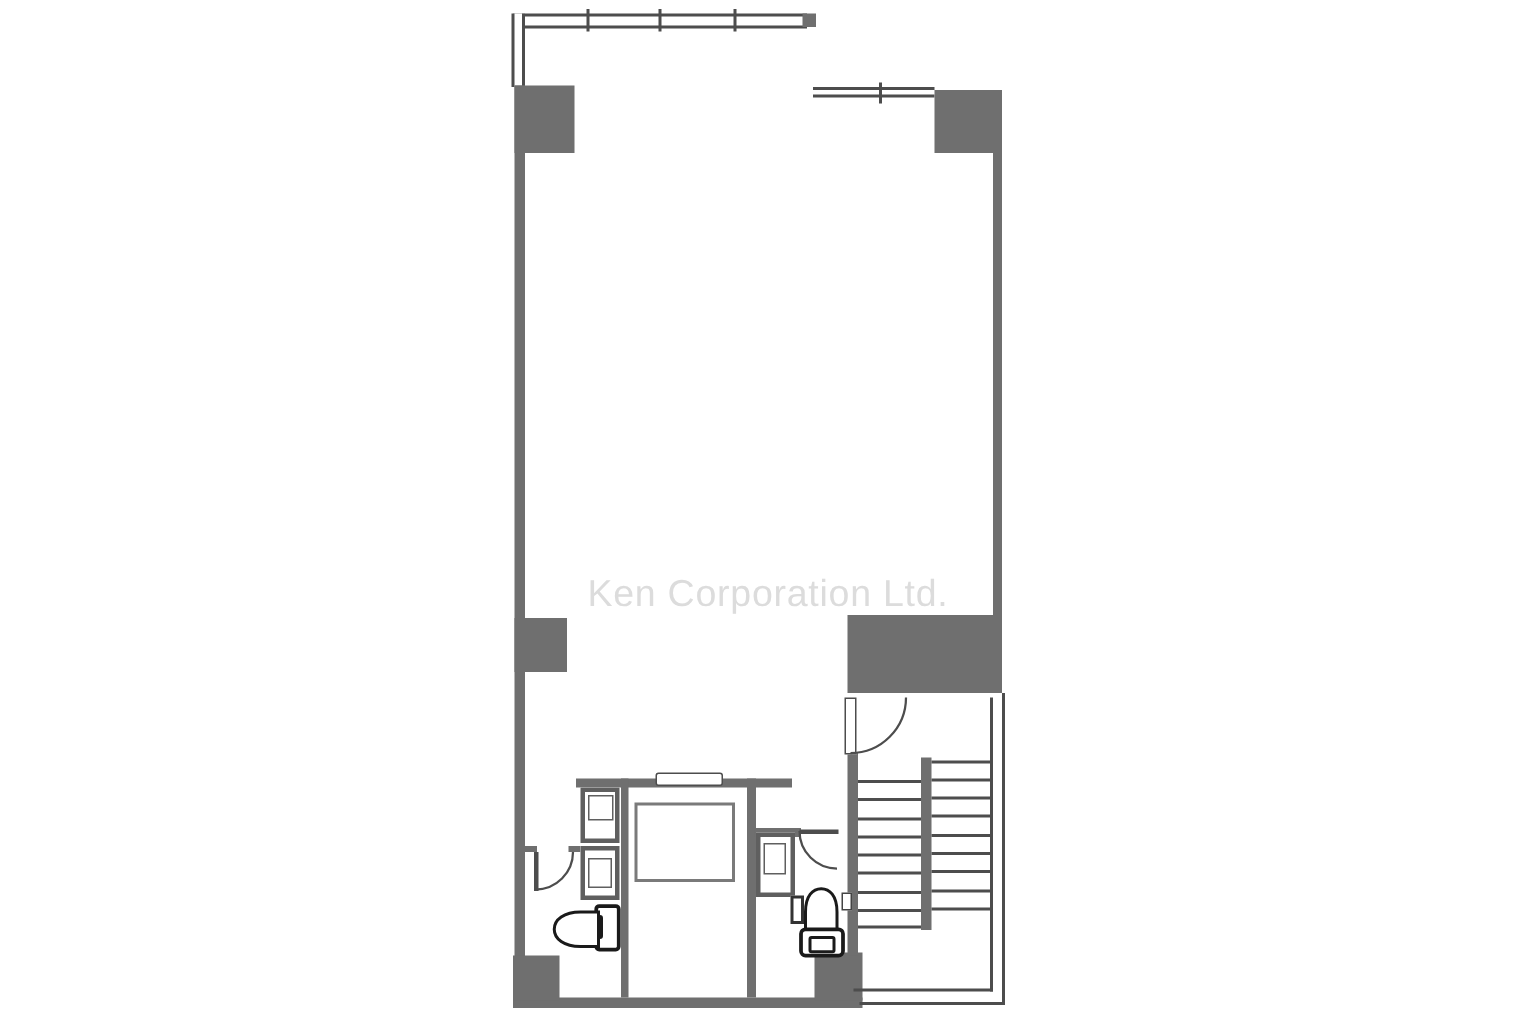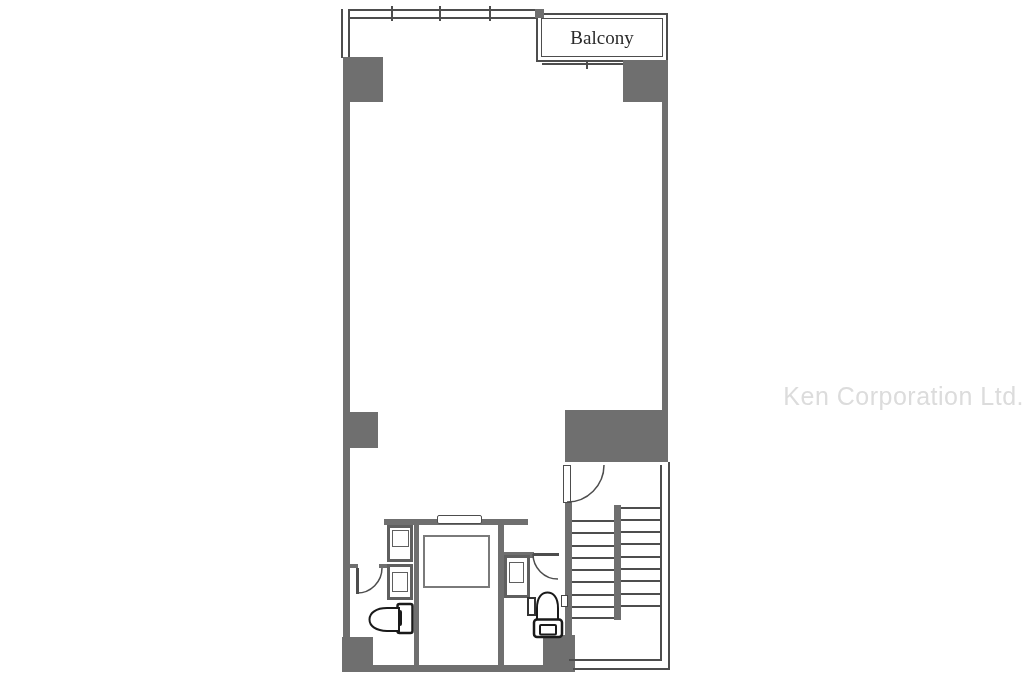--- a/index.html
+++ b/index.html
@@ -10,21 +10,21 @@
     --watermark:#dcdcdc;
     --balcony-text:#2b2b2b;
     --bg:#ffffff;
   }
   html,body{margin:0;padding:0;background:var(--bg);}
   .canvas{position:relative;width:1024px;height:683px;background:var(--bg);overflow:hidden;
           font-family:"Liberation Sans", sans-serif;}
   .w{position:absolute;background:var(--wall);}
   .ln{position:absolute;background:var(--line);}
   .watermark{
-    position:absolute;left:0;right:0;top:382px;text-align:right;
+    position:absolute;left:0;right:0;top:382px;text-align:center;
     font-size:25px;letter-spacing:.5px;color:var(--watermark);
     text-shadow:1px 1px 0 #ffffff;
     font-family:"Liberation Sans", sans-serif;
   }
   .window{position:absolute;box-sizing:border-box;background:var(--bg);}
   .window.h{border-top:2px solid var(--line);border-bottom:2px solid var(--line);}
   .window.v{border-left:2px solid var(--line);border-right:2px solid var(--line);}
   .balcony-outer{position:absolute;left:536px;top:13px;width:132px;height:49px;
     box-sizing:border-box;border:2px solid var(--line);background:var(--bg);}
   .balcony-inner{position:absolute;inset:3px;border:1px solid var(--line);
@@ -49,25 +49,20 @@
 
   <div class="window h" style="left:342px;top:9px;width:196px;height:10px;"></div>
   <div class="window v" style="left:341px;top:9px;width:9px;height:49px;"></div>
   <div class="window h" style="left:542px;top:58px;width:81px;height:7px;"></div>
 
   <div class="ln" style="left:391px;top:6px;width:2px;height:15px;"></div>
   <div class="ln" style="left:439px;top:6px;width:2px;height:15px;"></div>
   <div class="ln" style="left:489px;top:6px;width:2px;height:15px;"></div>
   <div class="ln" style="left:586px;top:55px;width:2px;height:14px;"></div>
 
-  <div class="balcony-outer">
-    <div class="balcony-inner">
-      <span class="balcony-label">Balcony</span>
-    </div>
-  </div>
   <div class="w" style="left:535px;top:9px;width:9px;height:9px;"></div>
 
   <div class="w" style="left:343px;top:57px;width:7px;height:615px;"></div>
   <div class="w" style="left:343px;top:57px;width:40px;height:45px;"></div>
   <div class="w" style="left:343px;top:412px;width:35px;height:36px;"></div>
   <div class="w" style="left:623px;top:60px;width:45px;height:42px;"></div>
   <div class="w" style="left:662px;top:102px;width:6px;height:308px;"></div>
   <div class="w" style="left:565px;top:410px;width:103px;height:52px;"></div>
   <div class="w" style="left:342px;top:665px;width:233px;height:7px;"></div>
   <div class="w" style="left:342px;top:637px;width:31px;height:30px;"></div>

